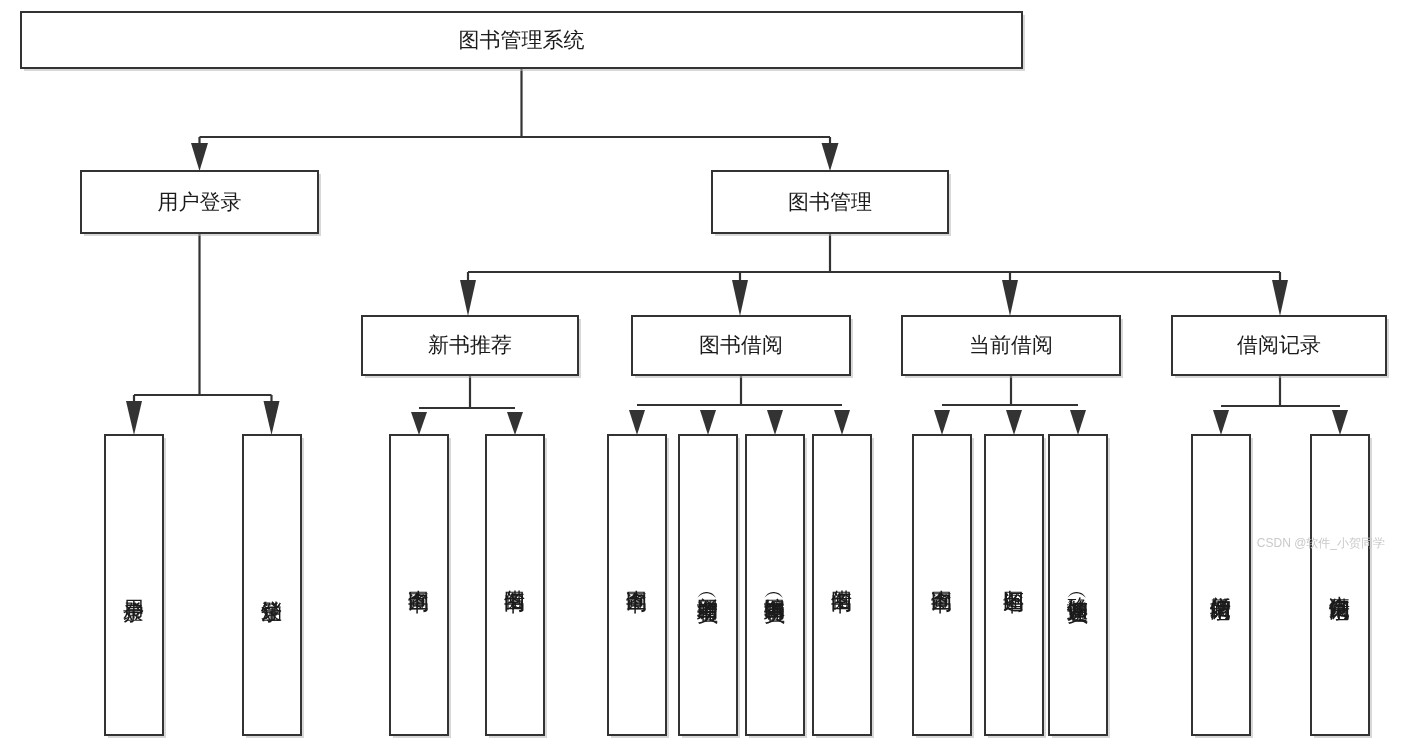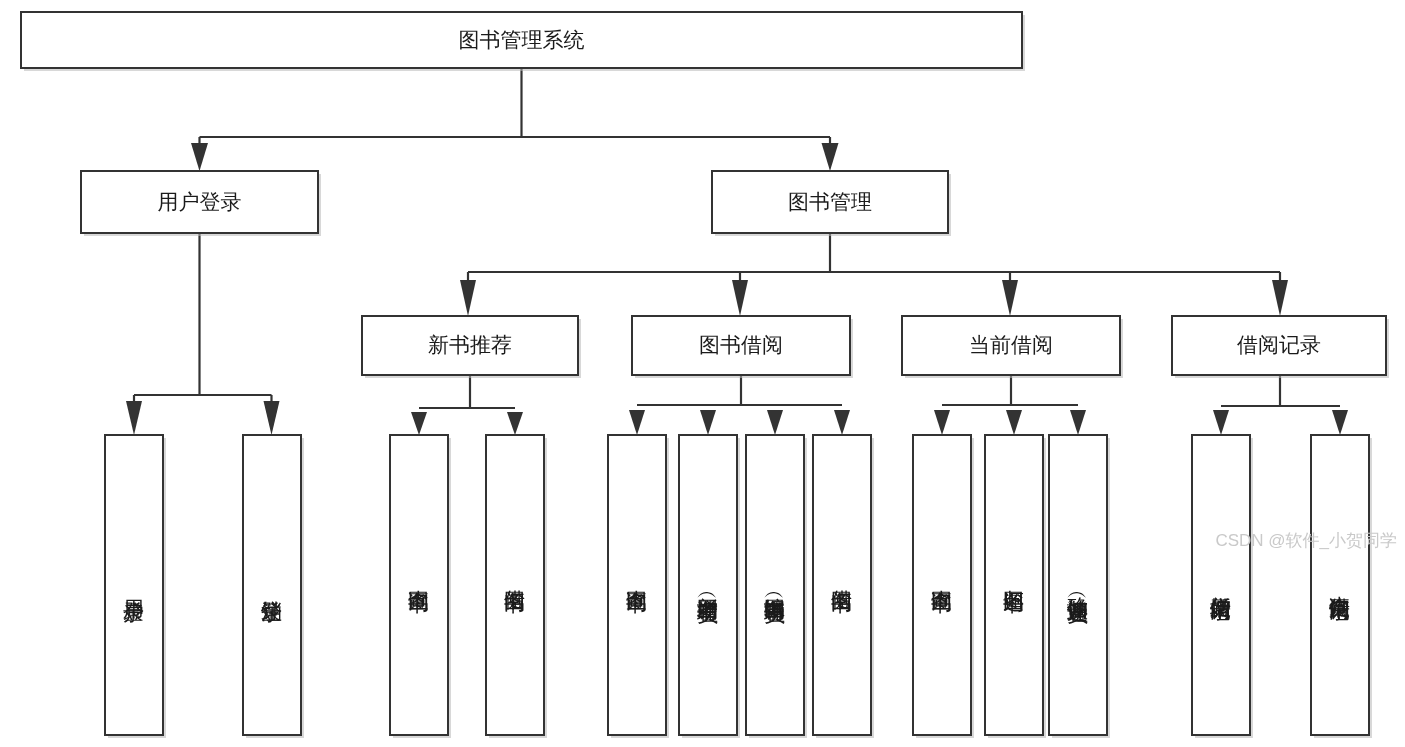--- a/index.html
+++ b/index.html
@@ -56,24 +56,24 @@
     font-size: 21px;
     fill: #1b1b1b;
     writing-mode: vertical-rl;
     text-orientation: upright;
     letter-spacing: 1px;
     dominant-baseline: central;
     text-anchor: middle;
   }
   .watermark {
     position: absolute;
-    right: 8px;
+    right: 20px;
     bottom: 4px;
     font-family: "Liberation Sans", "DejaVu Sans", sans-serif;
-    font-size: 17px;
+    font-size: 12px;
     color: #c9c9c9;
     white-space: nowrap;
     user-select: none;
   }
 </style>
 </head>
 <body>
 
 <div id="diagram-root">
 

